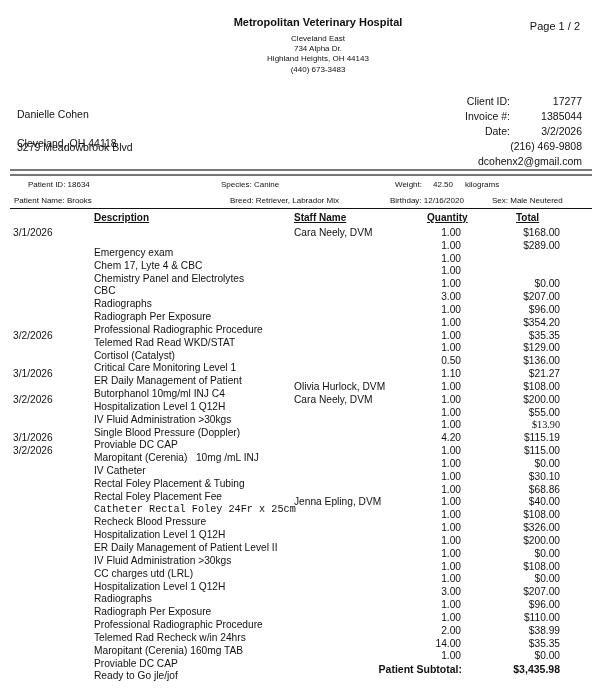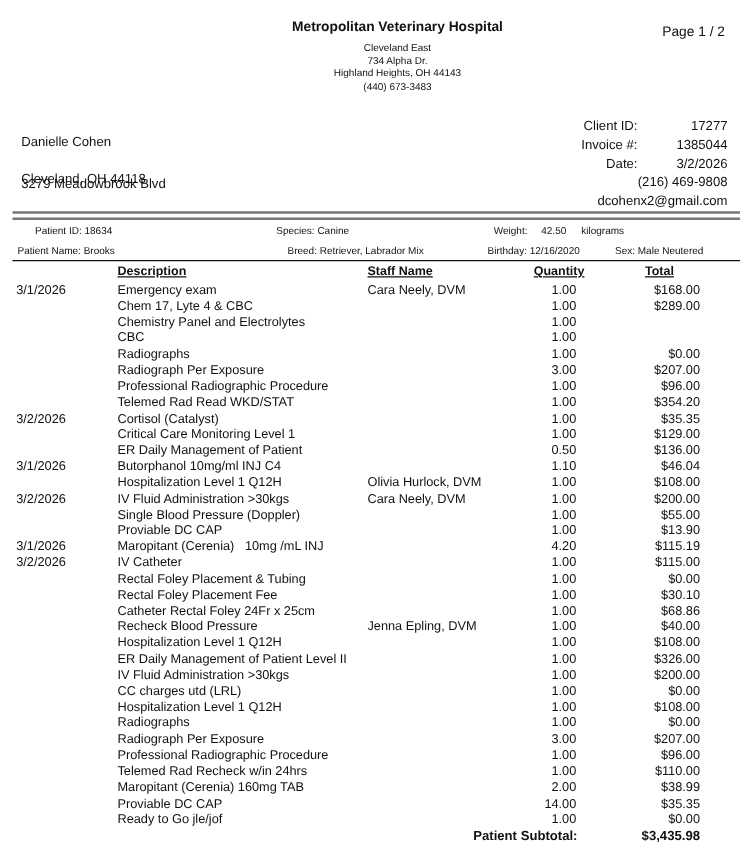--- a/index.html
+++ b/index.html
@@ -15,21 +15,21 @@
   .info-label { font-size: 10.5px; text-align: right; }
   .info-val { font-size: 10.5px; text-align: left; right: 20px; }
   .rule { position: absolute; left: 10px; width: 582px; background: #777; height: 2px; }
   .rule-thin { position: absolute; left: 10px; width: 582px; background: #111; height: 1px; }
   .pinfo { font-size: 8px; }
   .col-head { font-size: 10px; font-weight: bold; text-decoration: underline; }
   .rows { position: absolute; left: 0; top: 227px; width: 602px; }
   .row { position: relative; height: 12.83px; font-size: 10.2px; }
   .row span { position: absolute; top: 0; white-space: nowrap; }
   .c-date { left: 13px; }
-  .c-desc { left: 94px; }
+  .c-desc { left: 94px; margin-top: 20px; }
   .c-staff { left: 294px; }
   .c-qty { right: 141px; text-align: right; }
   .c-total { right: 42px; text-align: right; }
   .subtotal-label { right: 140px; top: 663px; font-weight: bold; font-size: 10.5px; }
   .subtotal-val { right: 42px; top: 663px; font-weight: bold; font-size: 10.5px; }
 </style>
 </head>
 <body>
 
 <div class="abs hosp-name">Metropolitan Veterinary Hospital</div>
@@ -147,21 +147,21 @@
       <span class="c-desc" style="white-space: pre;">ER Daily Management of Patient</span>
       <span class="c-staff" style="white-space: pre;"></span>
       <span class="c-qty" style="white-space: pre;">0.50</span>
       <span class="c-total" style="white-space: pre;">$136.00</span>
     </div>
     <div class="row">
       <span class="c-date" style="white-space: pre;">3/1/2026</span>
       <span class="c-desc" style="white-space: pre;">Butorphanol 10mg/ml INJ C4</span>
       <span class="c-staff" style="white-space: pre;"></span>
       <span class="c-qty" style="white-space: pre;">1.10</span>
-      <span class="c-total" style="white-space: pre;">$46.04</span>
+      <span class="c-total" style="white-space: pre;">$21.27</span>
     </div>
     <div class="row">
       <span class="c-date" style="white-space: pre;"></span>
       <span class="c-desc" style="white-space: pre;">Hospitalization Level 1 Q12H</span>
       <span class="c-staff" style="white-space: pre;">Olivia Hurlock, DVM</span>
       <span class="c-qty" style="white-space: pre;">1.00</span>
       <span class="c-total" style="white-space: pre;">$108.00</span>
     </div>
     <div class="row">
       <span class="c-date" style="white-space: pre;">3/2/2026</span>
@@ -175,21 +175,21 @@
       <span class="c-desc" style="white-space: pre;">Single Blood Pressure (Doppler)</span>
       <span class="c-staff" style="white-space: pre;"></span>
       <span class="c-qty" style="white-space: pre;">1.00</span>
       <span class="c-total" style="white-space: pre;">$55.00</span>
     </div>
     <div class="row">
       <span class="c-date" style="white-space: pre;"></span>
       <span class="c-desc" style="white-space: pre;">Proviable DC CAP</span>
       <span class="c-staff" style="white-space: pre;"></span>
       <span class="c-qty" style="white-space: pre;">1.00</span>
-      <span class="c-total" style="white-space: pre;">$13.90</span>
+      <span class="c-total" style="white-space: pre; font-family: Liberation Serif, serif;">$13.90</span>
     </div>
     <div class="row">
       <span class="c-date" style="white-space: pre;">3/1/2026</span>
       <span class="c-desc" style="white-space: pre; text-align: center;">Maropitant (Cerenia)   10mg /mL INJ</span>
       <span class="c-staff" style="white-space: pre;"></span>
       <span class="c-qty" style="white-space: pre;">4.20</span>
       <span class="c-total" style="white-space: pre;">$115.19</span>
     </div>
     <div class="row">
       <span class="c-date" style="white-space: pre;">3/2/2026</span>
@@ -207,21 +207,21 @@
     </div>
     <div class="row">
       <span class="c-date" style="white-space: pre;"></span>
       <span class="c-desc" style="white-space: pre;">Rectal Foley Placement Fee</span>
       <span class="c-staff" style="white-space: pre;"></span>
       <span class="c-qty" style="white-space: pre;">1.00</span>
       <span class="c-total" style="white-space: pre;">$30.10</span>
     </div>
     <div class="row">
       <span class="c-date" style="white-space: pre;"></span>
-      <span class="c-desc" style="white-space: pre;">Catheter Rectal Foley 24Fr x 25cm</span>
+      <span class="c-desc" style="white-space: pre; font-family: Liberation Mono, monospace;">Catheter Rectal Foley 24Fr x 25cm</span>
       <span class="c-staff" style="white-space: pre;"></span>
       <span class="c-qty" style="white-space: pre;">1.00</span>
       <span class="c-total" style="white-space: pre;">$68.86</span>
     </div>
     <div class="row">
       <span class="c-date" style="white-space: pre;"></span>
       <span class="c-desc" style="white-space: pre;">Recheck Blood Pressure</span>
       <span class="c-staff" style="white-space: pre;">Jenna Epling, DVM</span>
       <span class="c-qty" style="white-space: pre;">1.00</span>
       <span class="c-total" style="white-space: pre;">$40.00</span>

